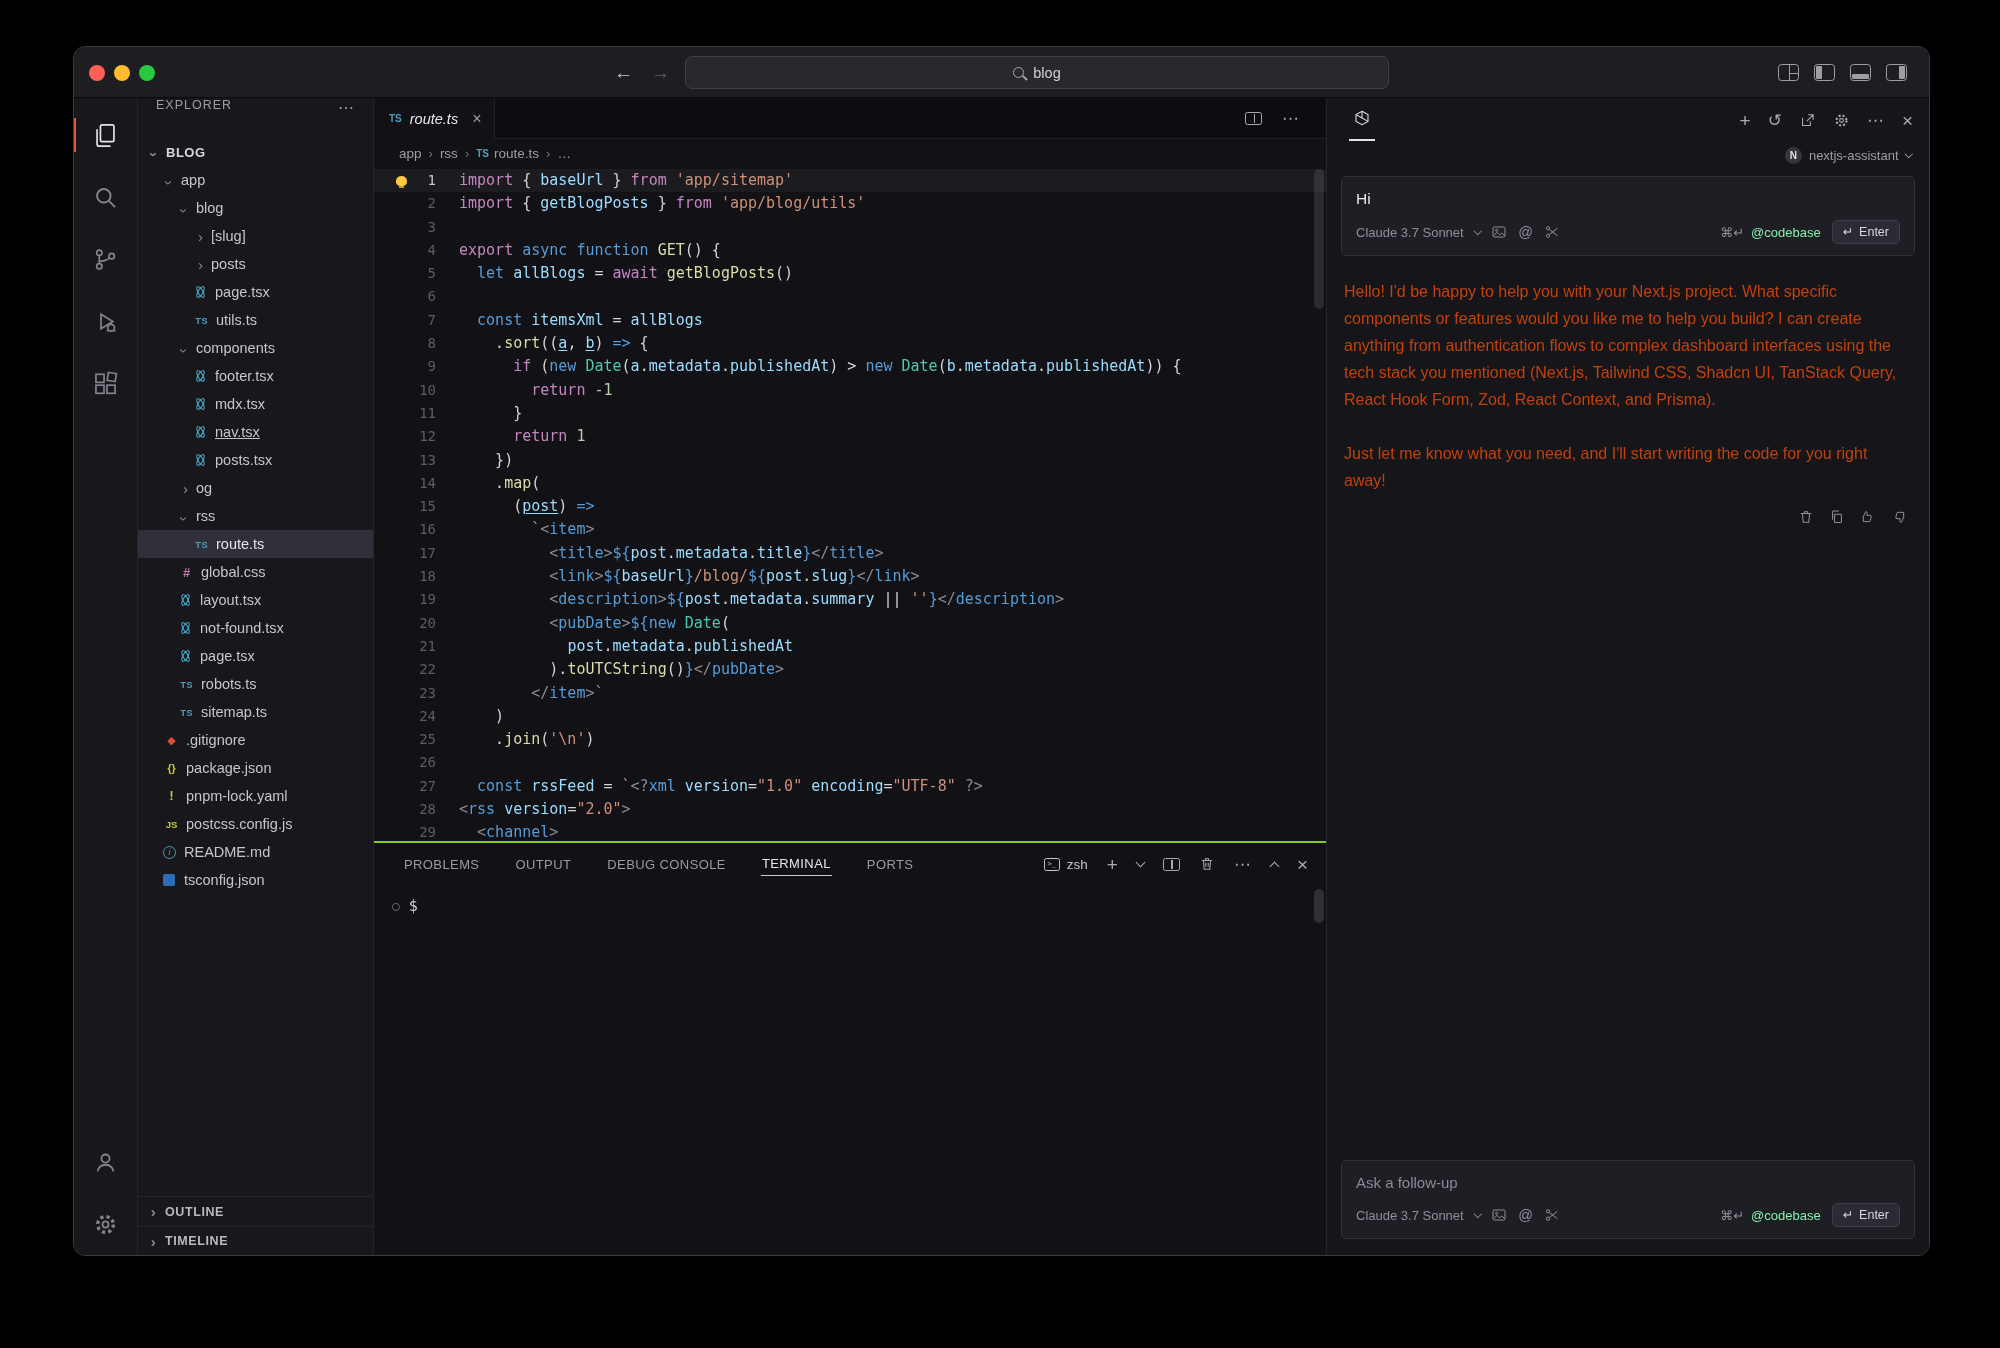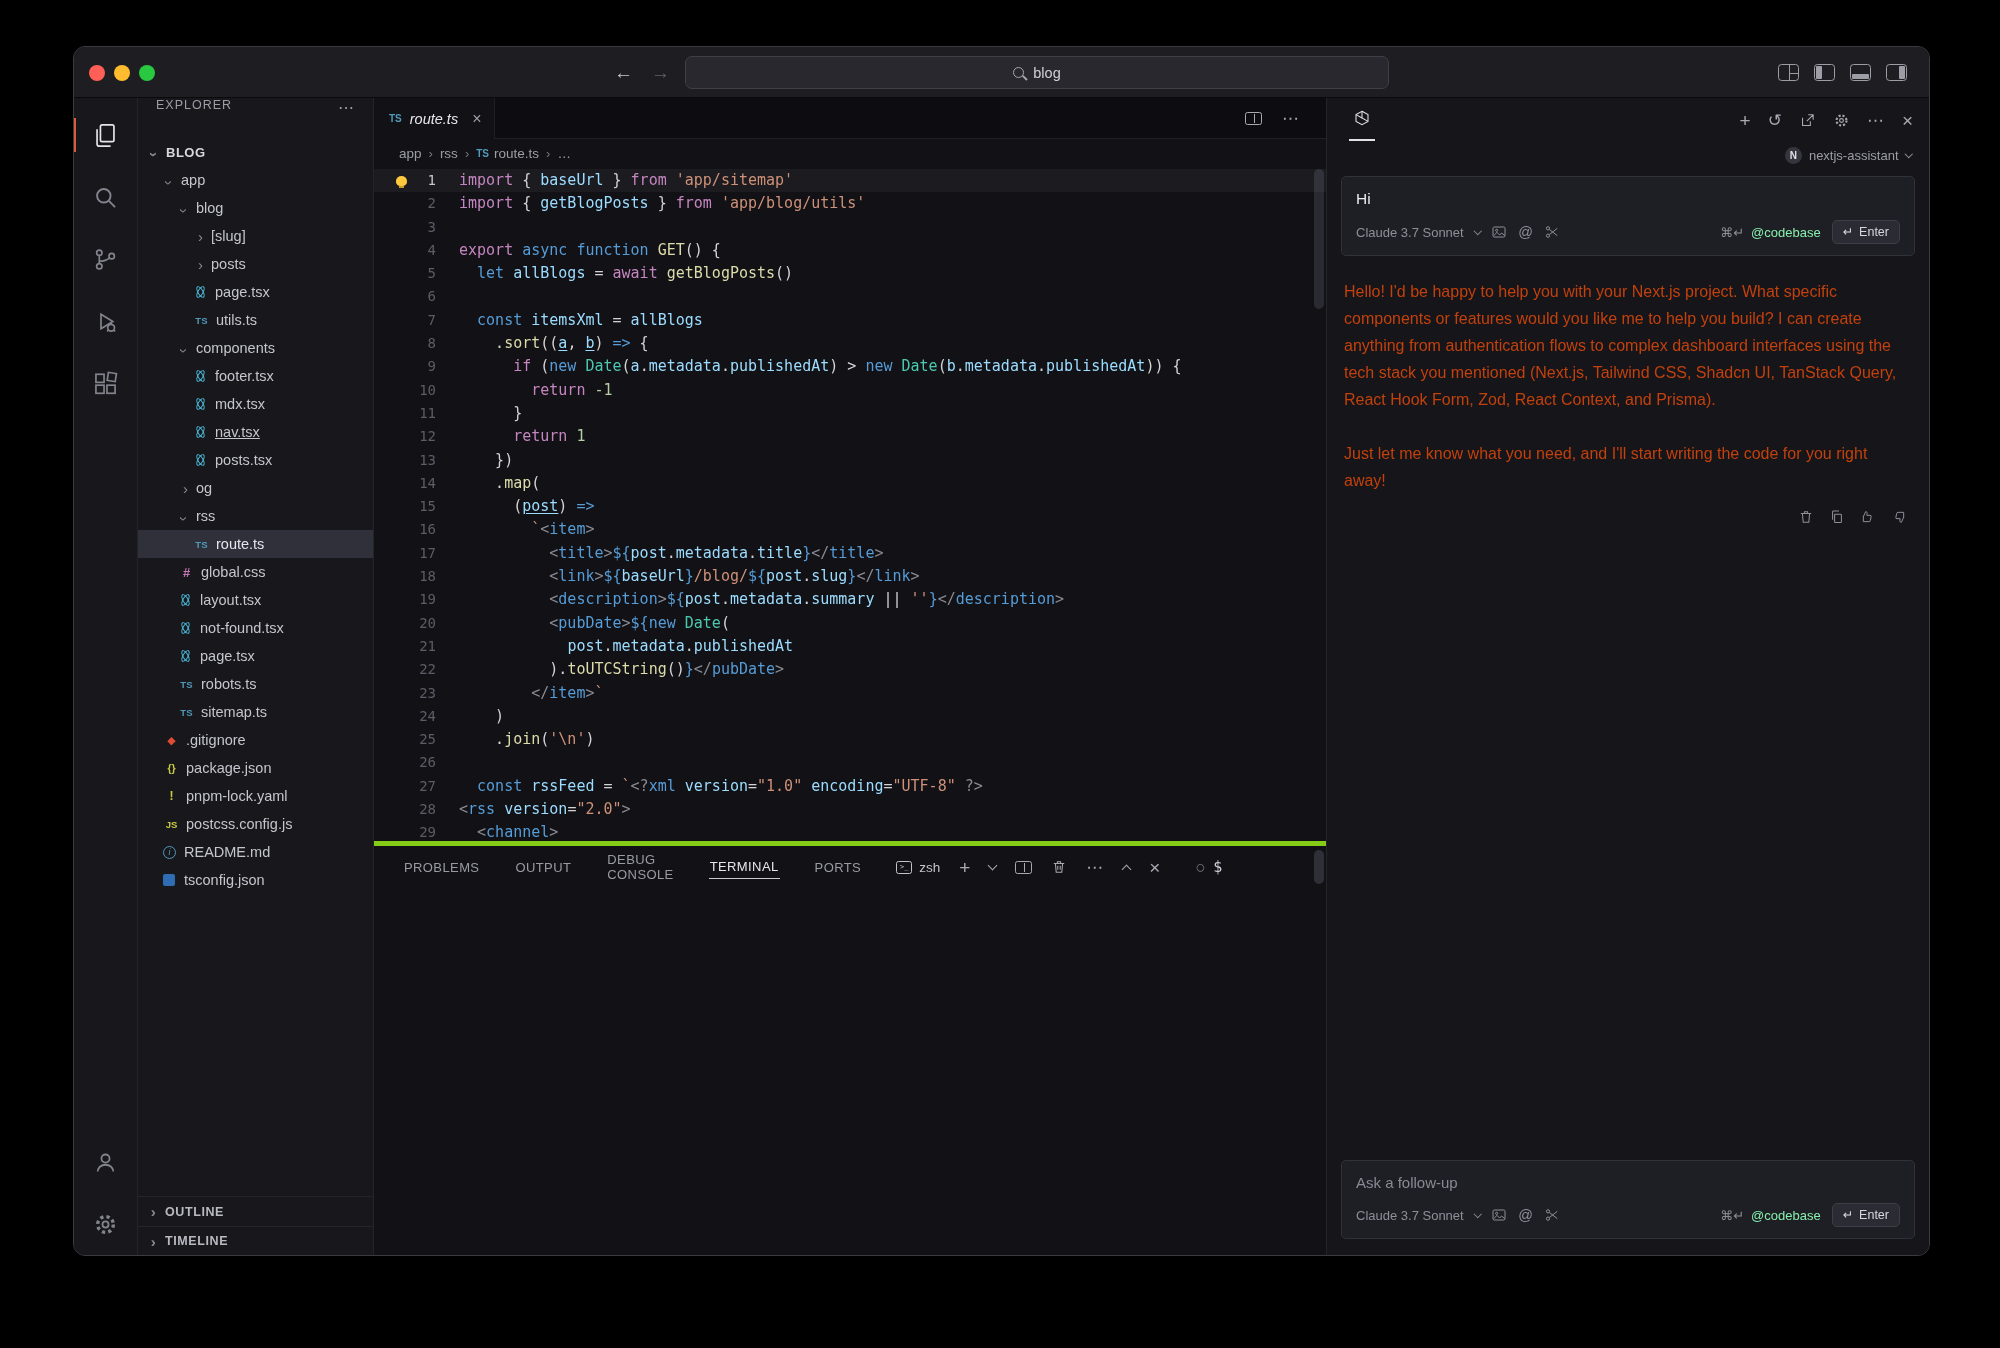--- a/index.html
+++ b/index.html
@@ -99,21 +99,21 @@
   .lc { padding-left:23px; color:#d4d4d4; }
   .bulb { width:11px; height:10px; background:#ffc83d; border-radius:50% 50% 40% 40%; position:relative; }
   .bulb::after { content:""; position:absolute; left:3px; bottom:-2.5px; width:5px; height:2.5px; background:#c9992b; }
   .tok-k1 { color:#c586c0; } .tok-k2 { color:#569cd6; } .tok-fn { color:#dcdcaa; }
   .tok-cls { color:#4ec9b0; } .tok-v { color:#9cdcfe; } .tok-p { color:#d4d4d4; }
   .tok-s { color:#ce9178; } .tok-n { color:#b5cea8; } .tok-ab { color:#8a8a94; } .tok-tag { color:#569cd6; }
   .tok-pu { color:#9cdcfe; text-decoration:underline; text-underline-offset:2px; }
   .vscroll { position:absolute; right:2px; top:2px; width:10px; height:140px; background:rgba(120,120,135,.25); border-radius:5px; }
 
   
-  .terminal { height:414px; flex:0 0 414px; border-top:5px solid #84cc16; display:flex; background:#111116; }
+  .terminal { height:414px; flex:0 0 414px; border-top:2px solid #84cc16; display:flex; flex-direction:column; background:#111116; }
   .term-tabs { height:42px; flex:0 0 42px; display:flex; align-items:center; padding:0 18px 0 29px; }
   .term-tab { margin-right:34px; font-size:13px; letter-spacing:.4px; color:#9a9aa3; padding:4px 1px; }
   .term-tab.active { color:#e6e6ec; border-bottom:1px solid #c9c9d1; }
   .term-right { margin-left:auto; display:flex; align-items:center; gap:19px; color:#a9a9b2; }
   .shell-group { display:flex; align-items:center; gap:7px; font-size:13.5px; color:#c3c3cb; }
   .shell-ic { width:16px; height:13px; border:1.3px solid currentColor; border-radius:2.5px; font-size:7px; display:flex; align-items:center; justify-content:center; font-family:"DejaVu Sans Mono", monospace; }
   .chv { display:inline-block; width:7px; height:7px; border-right:1.5px solid currentColor; border-bottom:1.5px solid currentColor; transform:rotate(45deg); margin-top:-3px; }
   .chv.up { transform:rotate(-135deg); margin-top:4px; }
   .plus-t { font-size:19px; line-height:1; }
   .close-t { font-size:19px; line-height:1; }

